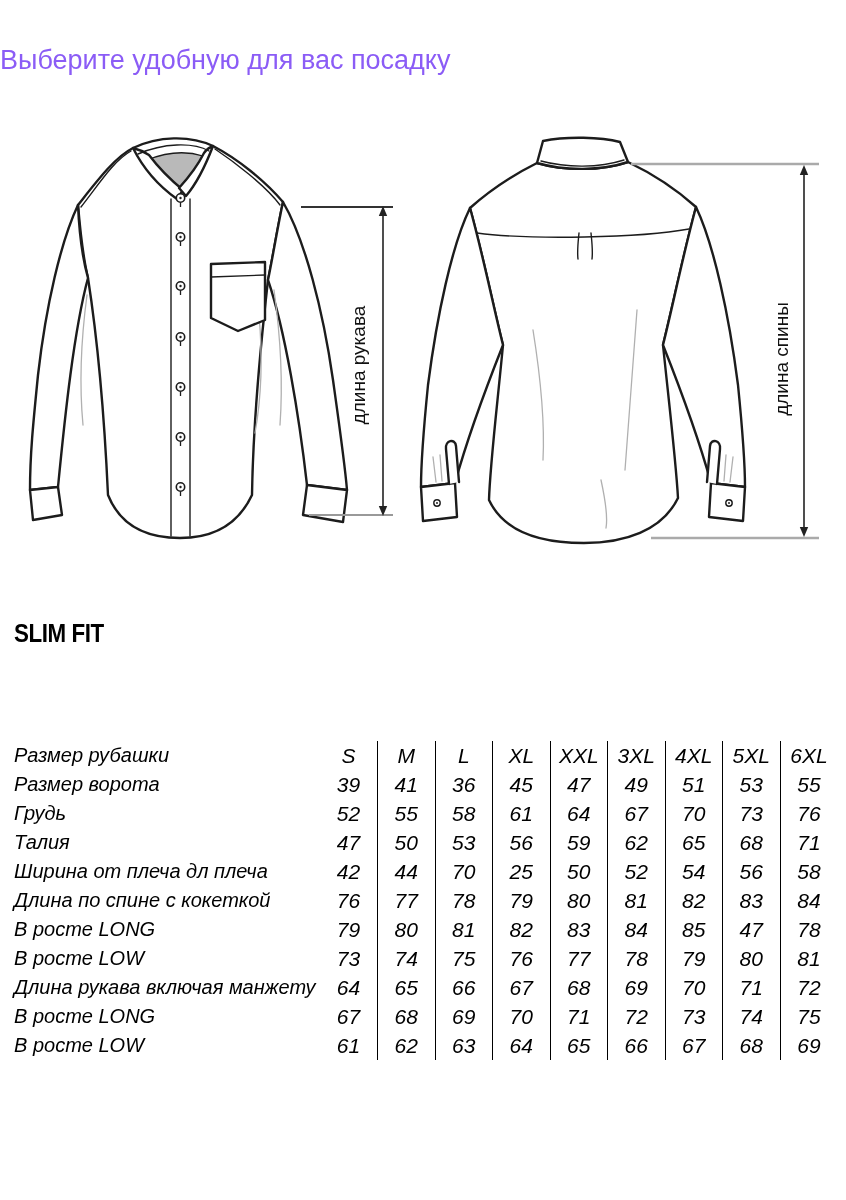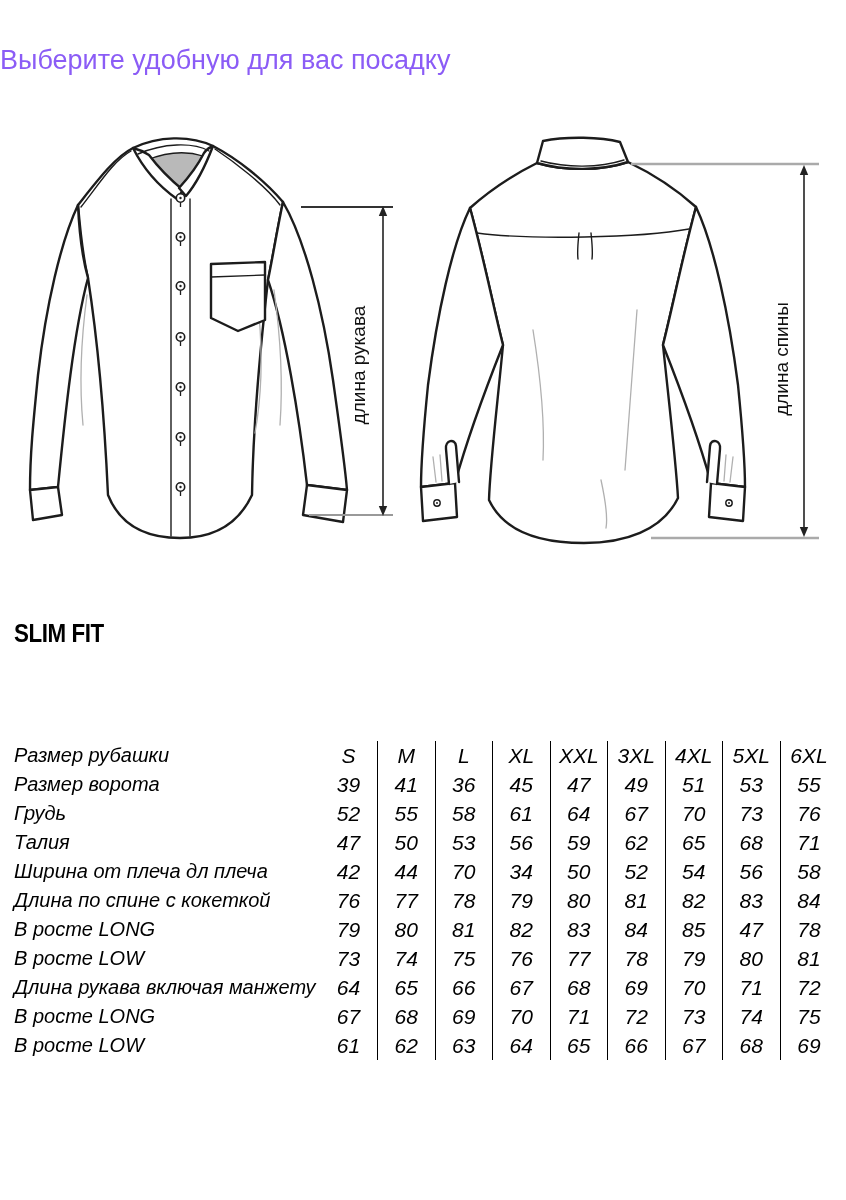--- a/index.html
+++ b/index.html
@@ -204,21 +204,21 @@
             <td class="num sep">62</td>
             <td class="num sep">65</td>
             <td class="num sep">68</td>
             <td class="num">71</td>
           </tr>
           <tr>
             <td class="lbl">Ширина от плеча дл плеча</td>
             <td class="num sep">42</td>
             <td class="num sep">44</td>
             <td class="num sep">70</td>
-            <td class="num sep">34</td>
+            <td class="num sep">25</td>
             <td class="num sep">50</td>
             <td class="num sep">52</td>
             <td class="num sep">54</td>
             <td class="num sep">56</td>
             <td class="num">58</td>
           </tr>
           <tr>
             <td class="lbl">Длина по спине с кокеткой</td>
             <td class="num sep">76</td>
             <td class="num sep">77</td>

